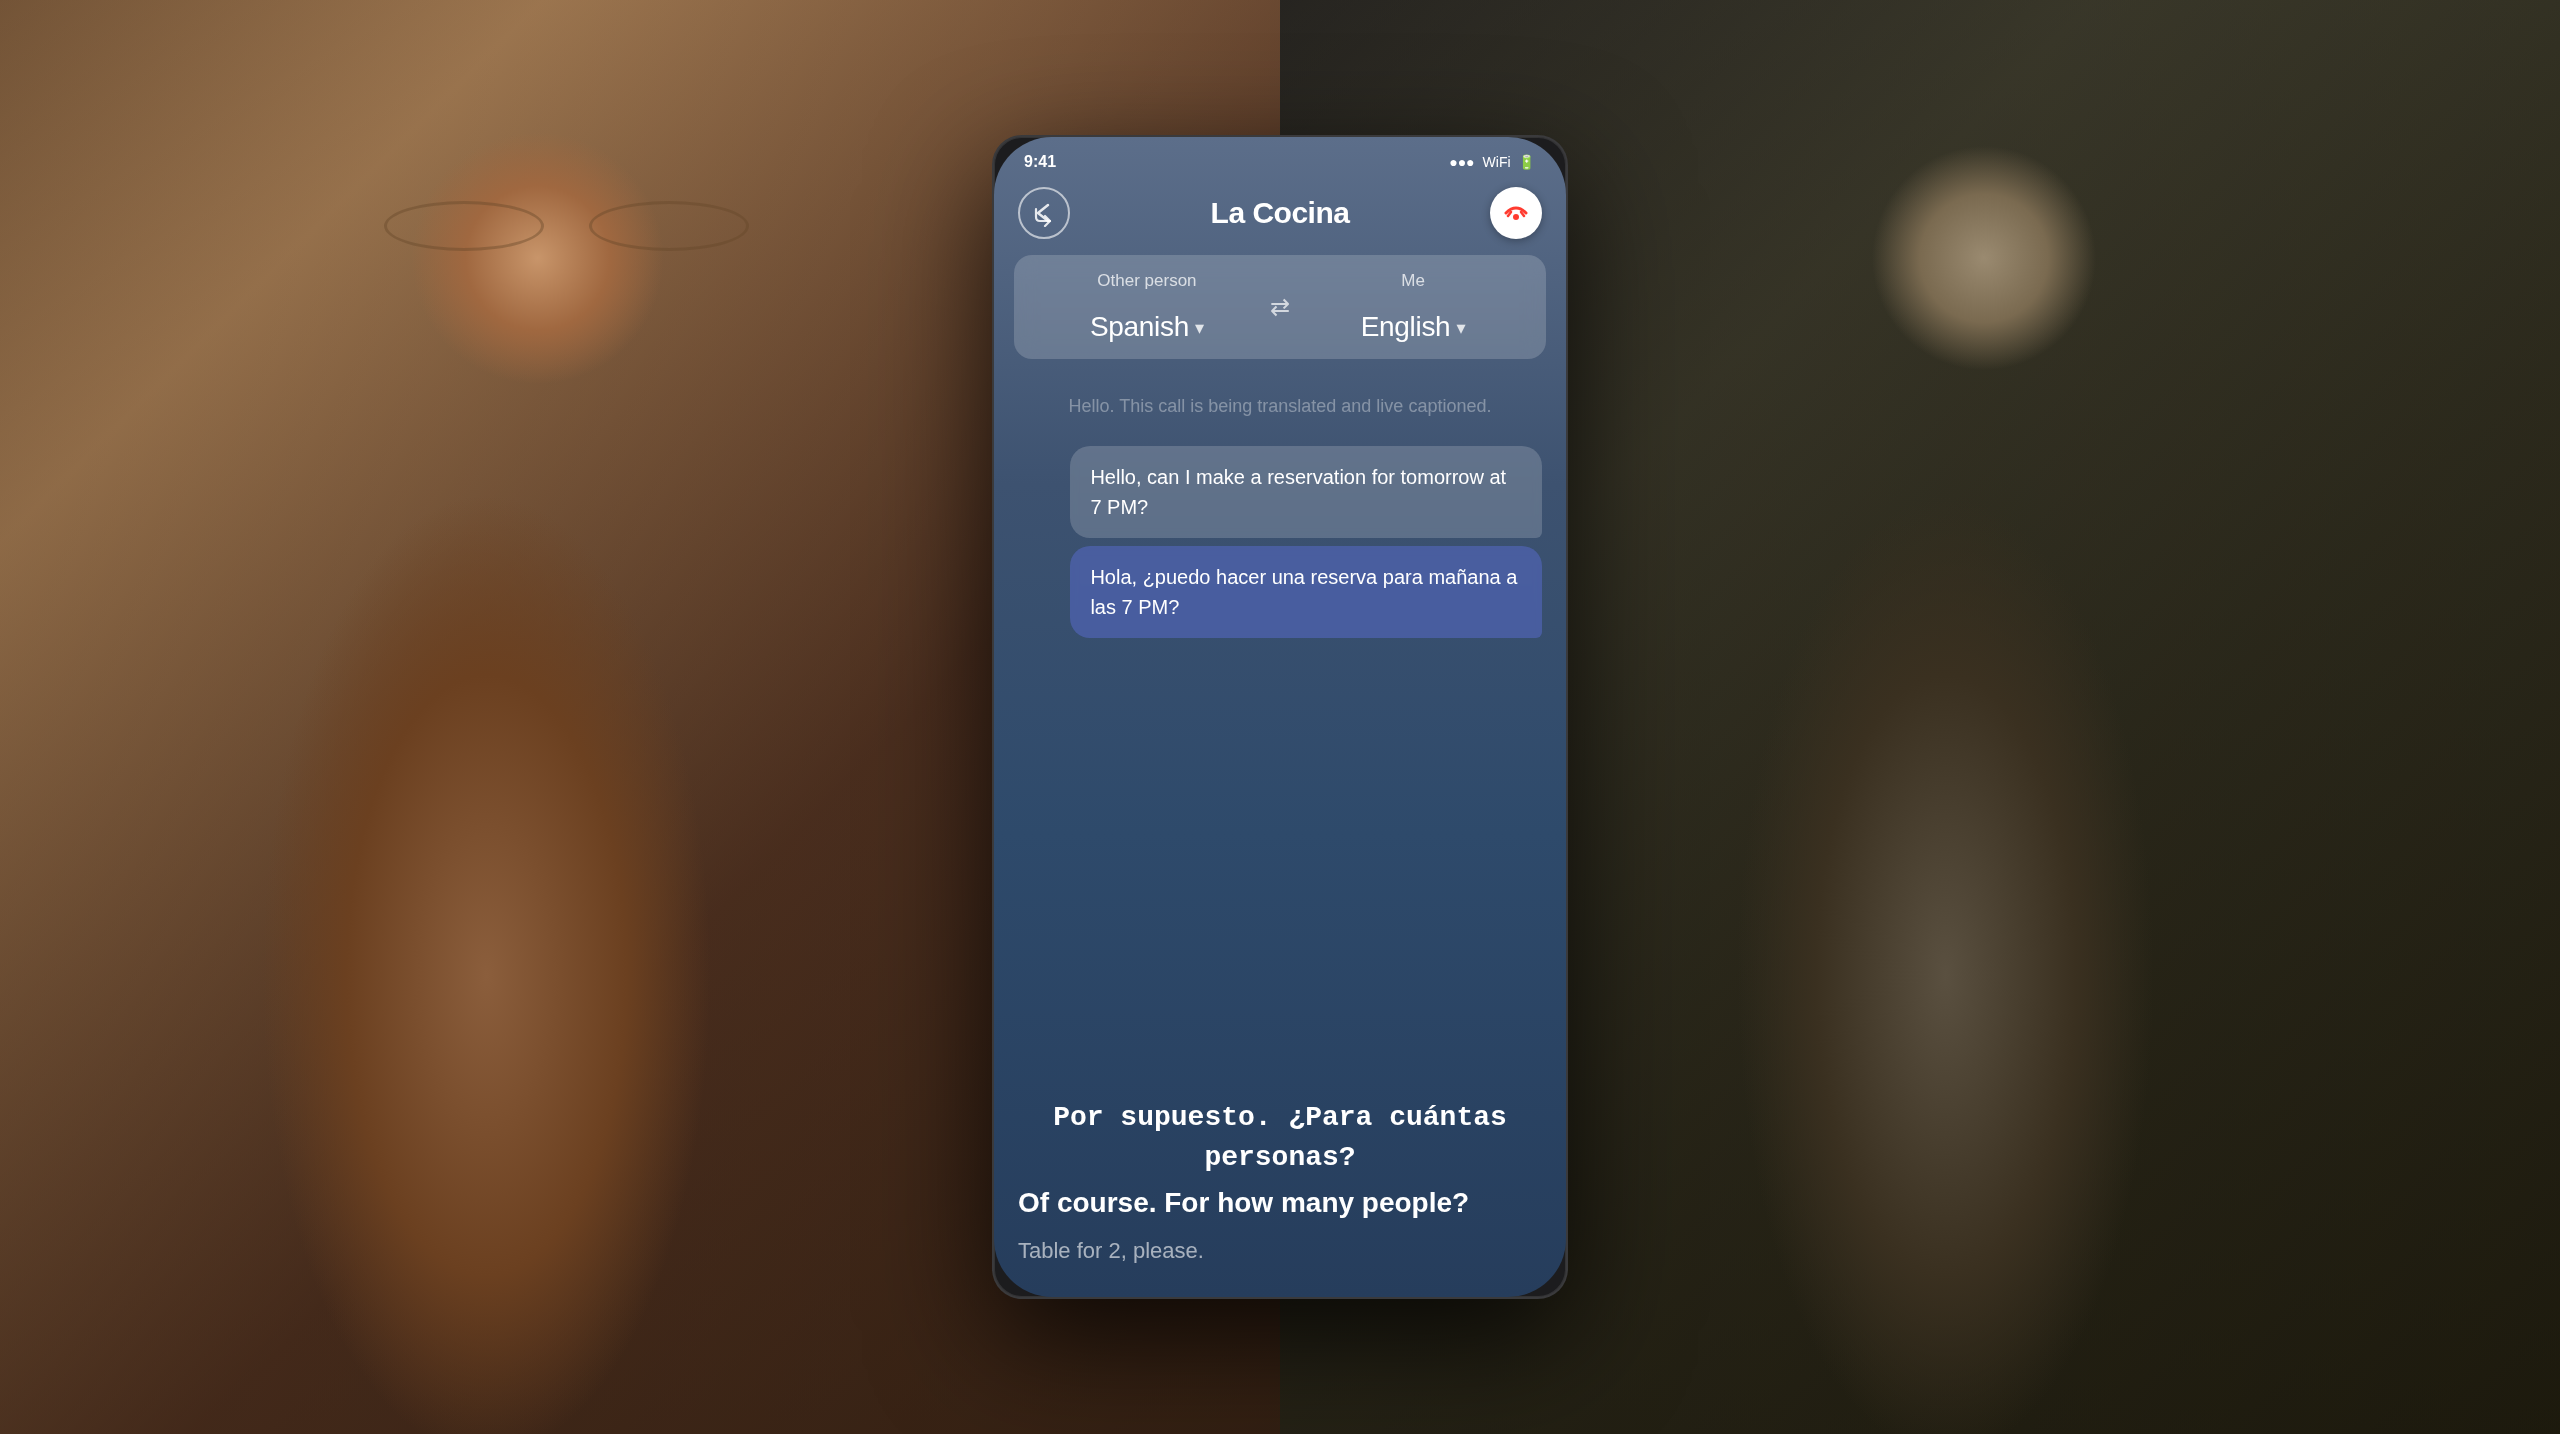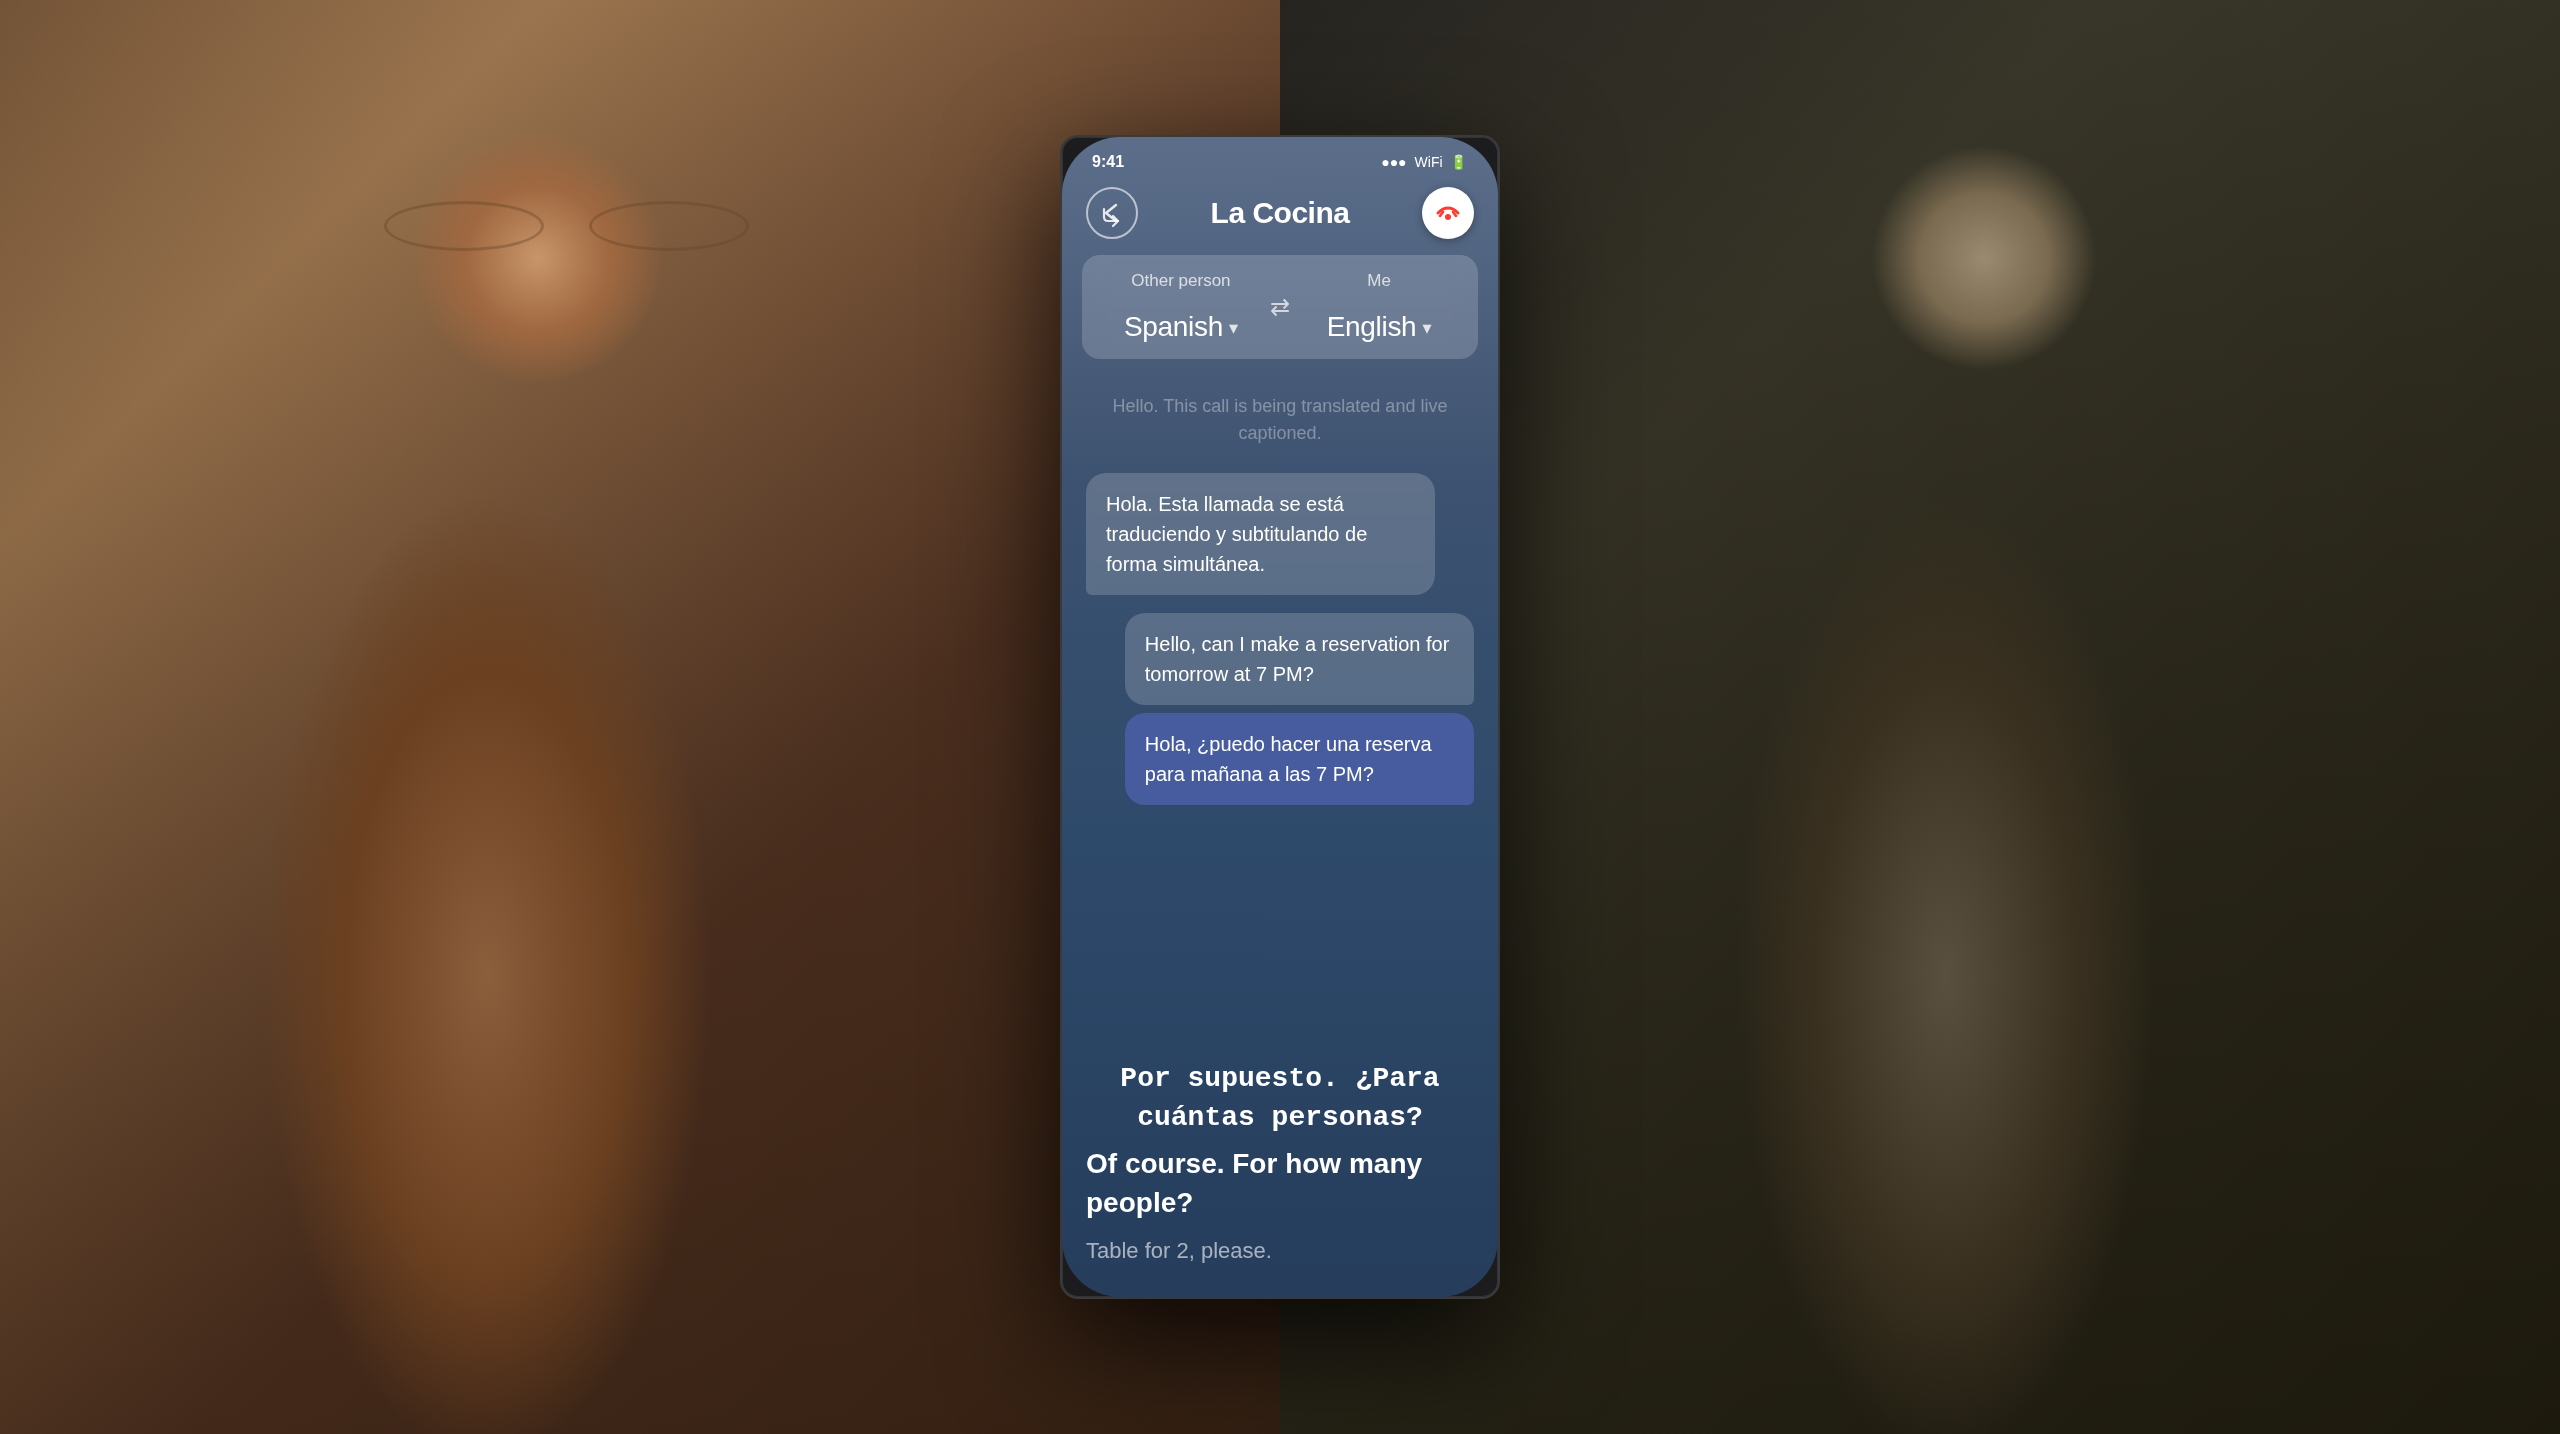--- a/index.html
+++ b/index.html
@@ -34,24 +34,24 @@
       width: 50%;
       height: 100%;
       background: linear-gradient(135deg, #2C2C2C 0%, #4A4A3A 30%, #3A3A2A 60%, #2A2A1A 100%);
       overflow: hidden;
     }
 
     
     .phone-container {
       position: relative;
       z-index: 10;
-      width: 436px;
+      width: 572px;
       height: 1160px;
       background: #1C1C1E;
-      border-radius: 16px;
+      border-radius: 28px;
       box-shadow: 
         0 0 0 2px #3A3A3C,
         0 40px 120px rgba(0,0,0,0.8),
         inset 0 0 0 1px rgba(255,255,255,0.1);
       overflow: hidden;
       display: flex;
       flex-direction: column;
     }
 
     .phone-screen {
@@ -342,23 +342,20 @@
           <span class="lang-name">English</span>
           <span class="chevron-down">▾</span>
         </div>
       </div>
     </div>
 
     <div class="messages-area">
 
       <div class="system-message">Hello. This call is being translated and live captioned.</div>
 
-      <div class="msg-received">
-        <span>Hola. Esta llamada se está traduciendo y subtitulando de forma simultánea.</span>
-      </div>
 
       <div class="msg-sent-wrapper">
         <div class="msg-sent">
           <span>Hello, can I make a reservation for tomorrow at 7 PM?</span>
         </div>
         <div class="msg-sent-translation">
           <span>Hola, ¿puedo hacer una reserva para mañana a las 7 PM?</span>
         </div>
       </div>
 

